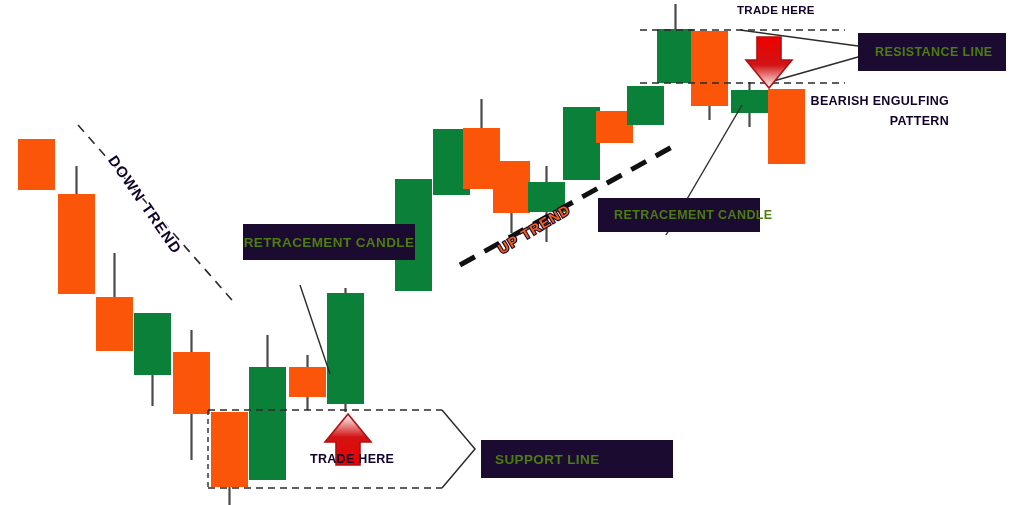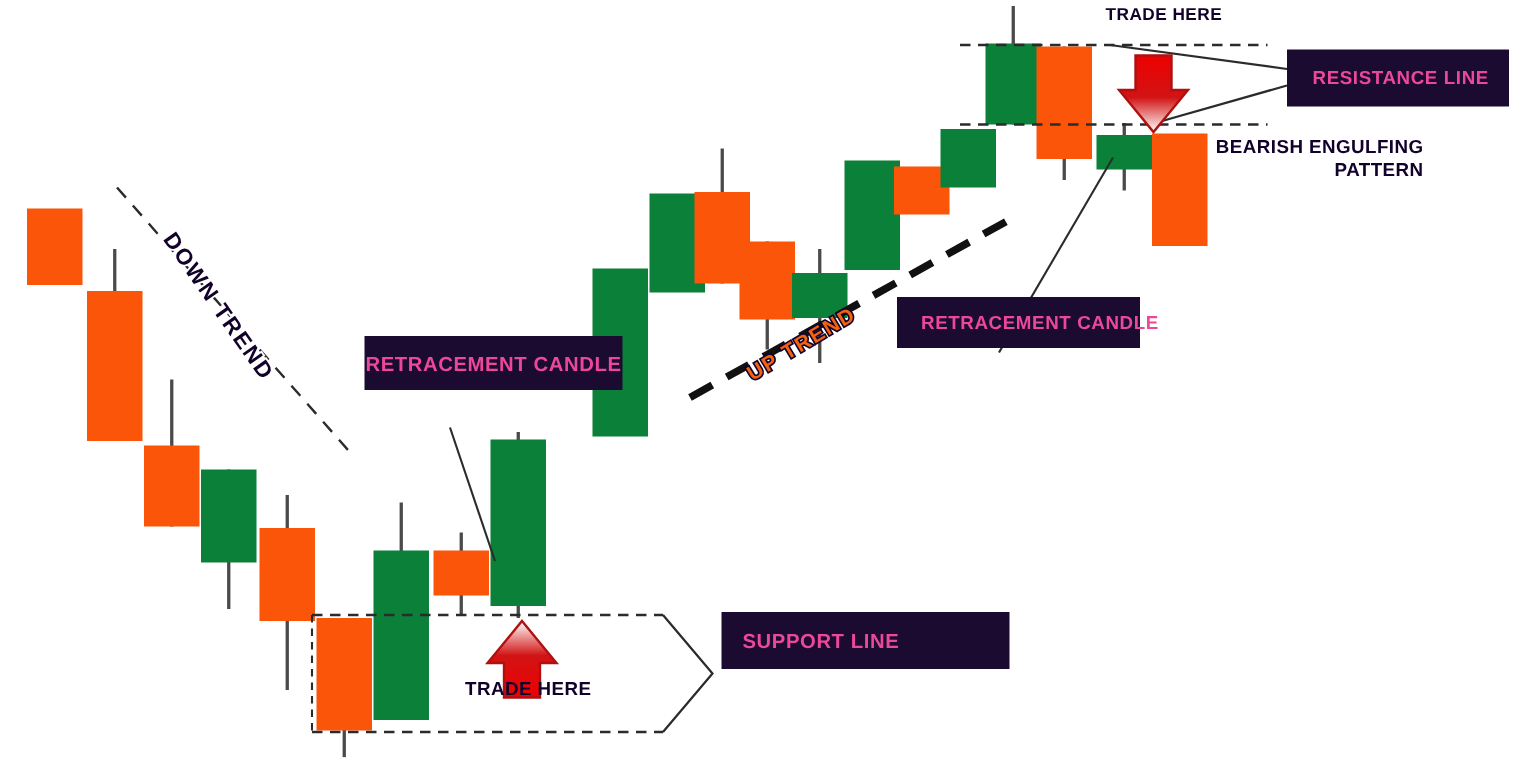--- a/index.html
+++ b/index.html
@@ -17,46 +17,46 @@
   #chart-svg{
     position:absolute;
     left:0; top:0;
     width:1024px;
     height:505px;
   }
   
   .label-box{
     position:absolute;
     background:#1b0b31;
-    color:#ec4899;
+    color:#4d7c0f;
     font-weight:bold;
     letter-spacing:.4px;
     display:flex;
     align-items:center;
     box-sizing:border-box;
   }
   .label-box span{ display:block; white-space:nowrap; }
 
   #label-retracement-1{ left:243px; top:224px; width:172px; height:36px; font-size:13.5px; justify-content:center; }
   #label-retracement-2{ left:598px; top:198px; width:162px; height:34px; font-size:12.5px; padding-left:16px; }
-  #label-support{      left:481px; top:408px; width:192px; height:38px; font-size:13.5px; padding-left:14px; }
+  #label-support{      left:481px; top:440px; width:192px; height:38px; font-size:13.5px; padding-left:14px; }
   #label-resistance{   left:858px; top:33px;  width:148px; height:38px; font-size:12.5px; padding-left:17px; }
 
   
   .plain-label{
     position:absolute;
     color:#12022b;
     font-weight:bold;
     letter-spacing:.3px;
     white-space:nowrap;
     text-align:right;
   }
   #label-trade-here-bottom{ left:310px; top:452px; font-size:12.5px; }
   #label-trade-here-top{    left:737px; top:4px;   font-size:11.5px; }
-  #label-bearish{ left:809px; top:91px; font-size:12.5px; line-height:15px; white-space:normal; width:140px; }
+  #label-bearish{ left:809px; top:91px; font-size:12.5px; line-height:20px; white-space:normal; width:140px; }
 
   
   .trend-label{
     position:absolute;
     font-weight:bold;
     font-size:15px;
     letter-spacing:1.3px;
     white-space:nowrap;
   }
   #label-down-trend{

